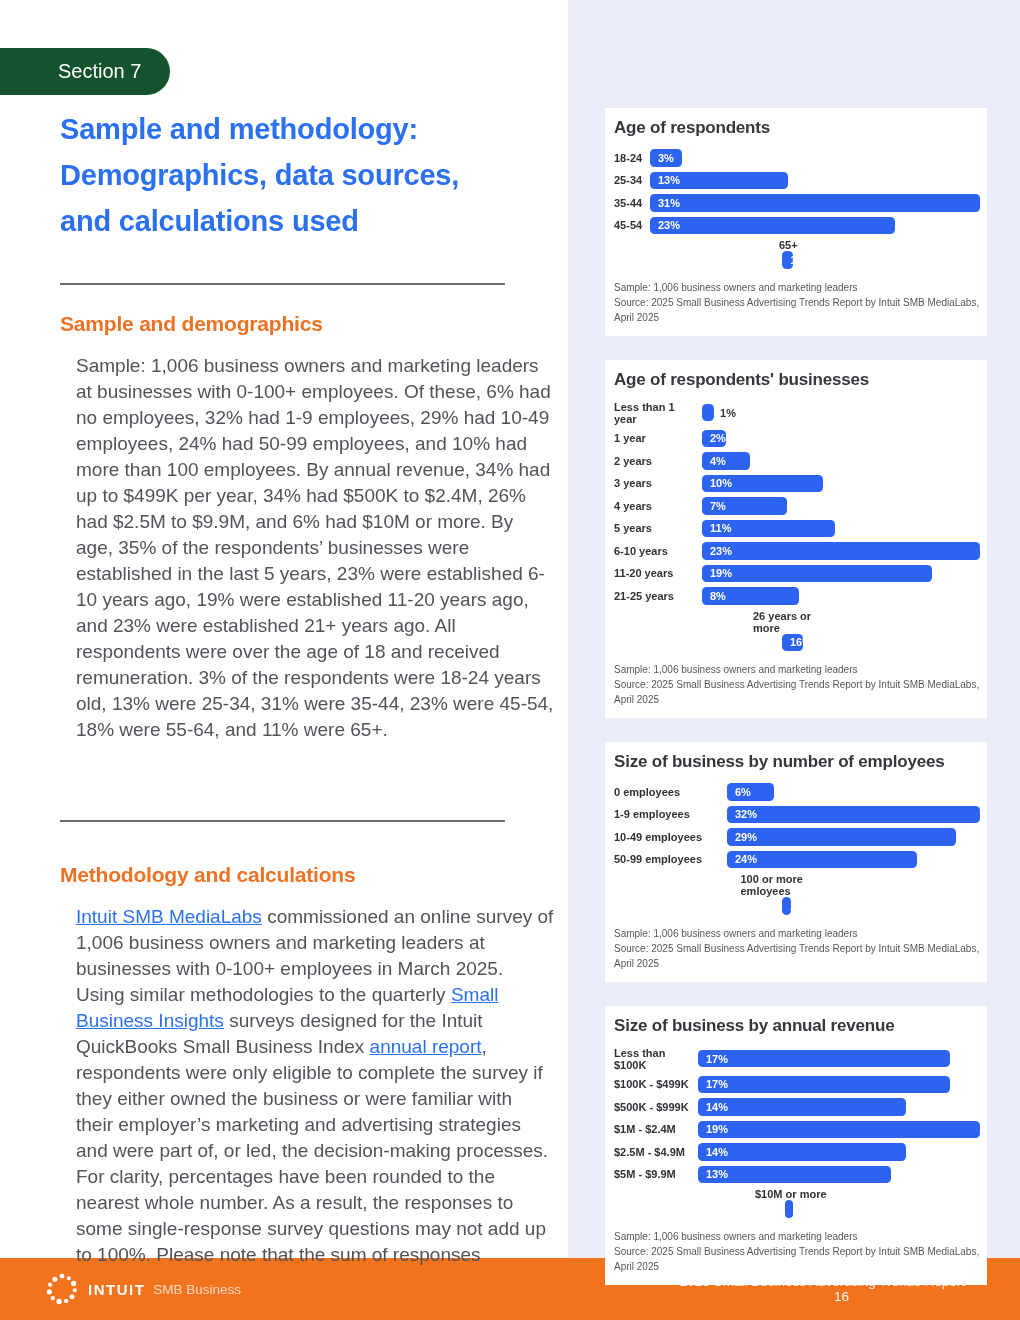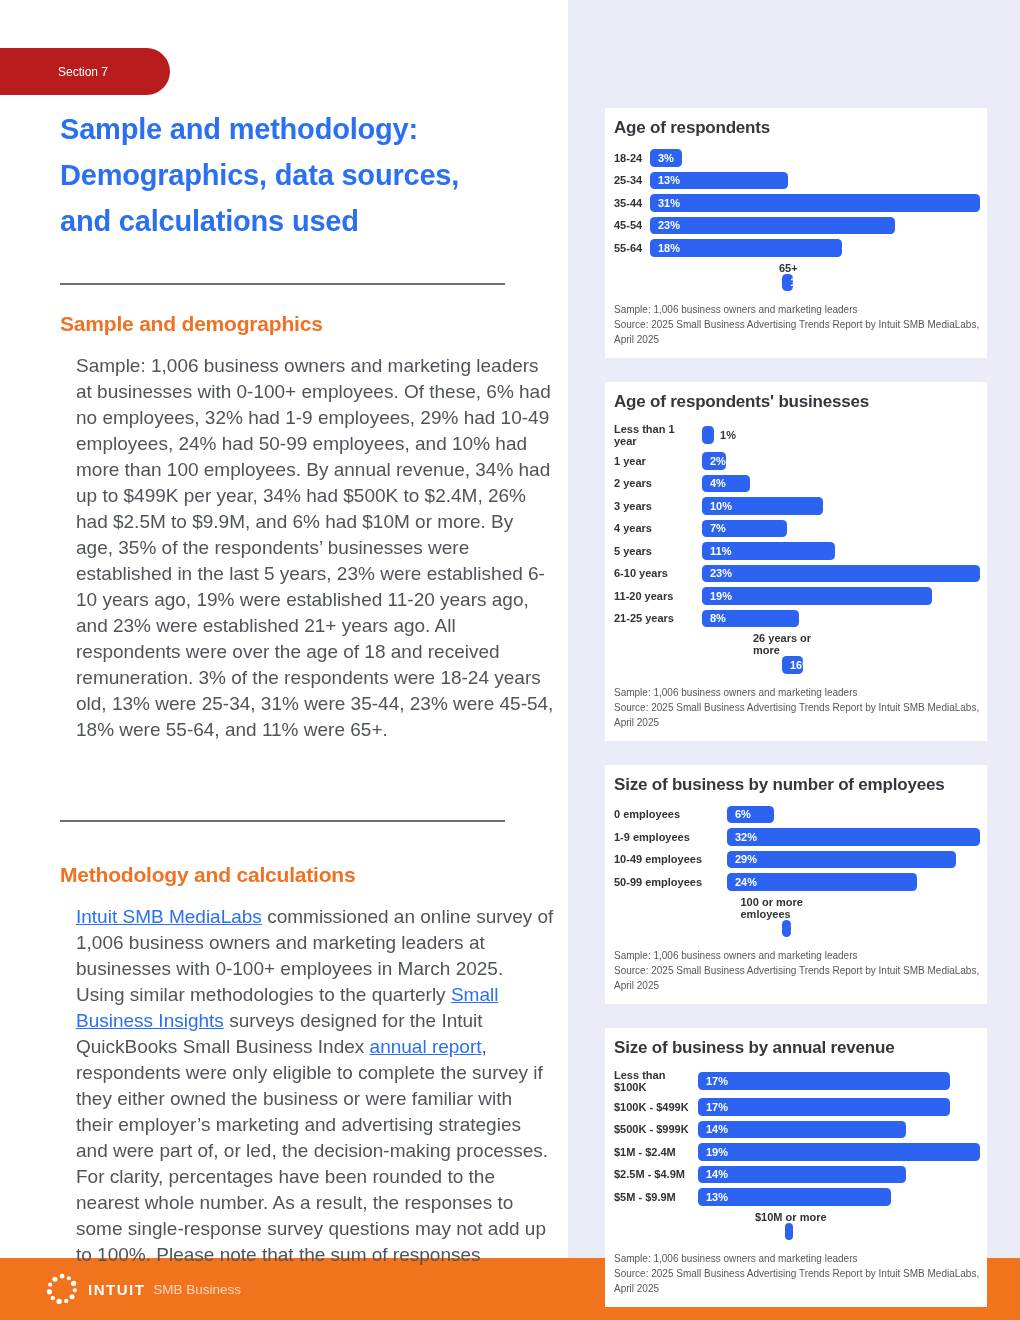--- a/index.html
+++ b/index.html
@@ -5,22 +5,22 @@
   * { margin:0; padding:0; box-sizing:border-box; }
   html,body { width:1020px; height:1320px; }
   body { font-family:"Liberation Sans", sans-serif; background:#ffffff; overflow:hidden; }
 
   .page { display:flex; height:1258px; }
 
   
   .left { width:568px; background:#ffffff; position:relative; padding:0 30px 0 60px; }
   .section-tab {
     position:absolute; left:0; top:48px; height:47px; width:170px;
-    background:#b91c1c; border-radius:0 26px 26px 0;
-    color:#ffffff; font-size:12px; display:flex; align-items:center;
+    background:#14532d; border-radius:0 26px 26px 0;
+    color:#ffffff; font-size:20px; display:flex; align-items:center;
     padding-left:58px;
   }
   .doc-title { margin-top:106px; color:#2B70F0; font-size:29px; line-height:46px; font-weight:700; letter-spacing:-0.2px; }
   .doc-title span { display:block; }
   .rule { width:445px; border:none; border-top:2px solid #6E6E6E; }
   .rule1 { margin-top:39px; }
   .rule2 { margin-top:77px; }
   .sub-heading { font-size:21px; font-weight:700; color:#EF7224; letter-spacing:-0.2px; }
   .sub-heading.s1 { margin-top:27px; }
   .sub-heading.s2 { margin-top:41px; }
@@ -104,28 +104,20 @@
               <div class="cbar" style="width: 100%;">
                 <span class="cval">31%</span>
               </div>
             </div>
           </div>
           <div class="crow">
             <div class="clabel">45-54</div>
             <div class="cbararea">
               <div class="cbar" style="width: 74.1935%;">
                 <span class="cval">23%</span>
-              </div>
-            </div>
-          </div>
-          <div class="crow">
-            <div class="clabel">55-64</div>
-            <div class="cbararea">
-              <div class="cbar" style="width: 58.0645%;">
-                <span class="cval">18%</span>
               </div>
             </div>
           </div>
           <div class="crow">
             <div class="clabel">65+</div>
             <div class="cbararea">
               <div class="cbar" style="width: 35.4839%;">
                 <span class="cval">11%</span>
               </div>
             </div>

